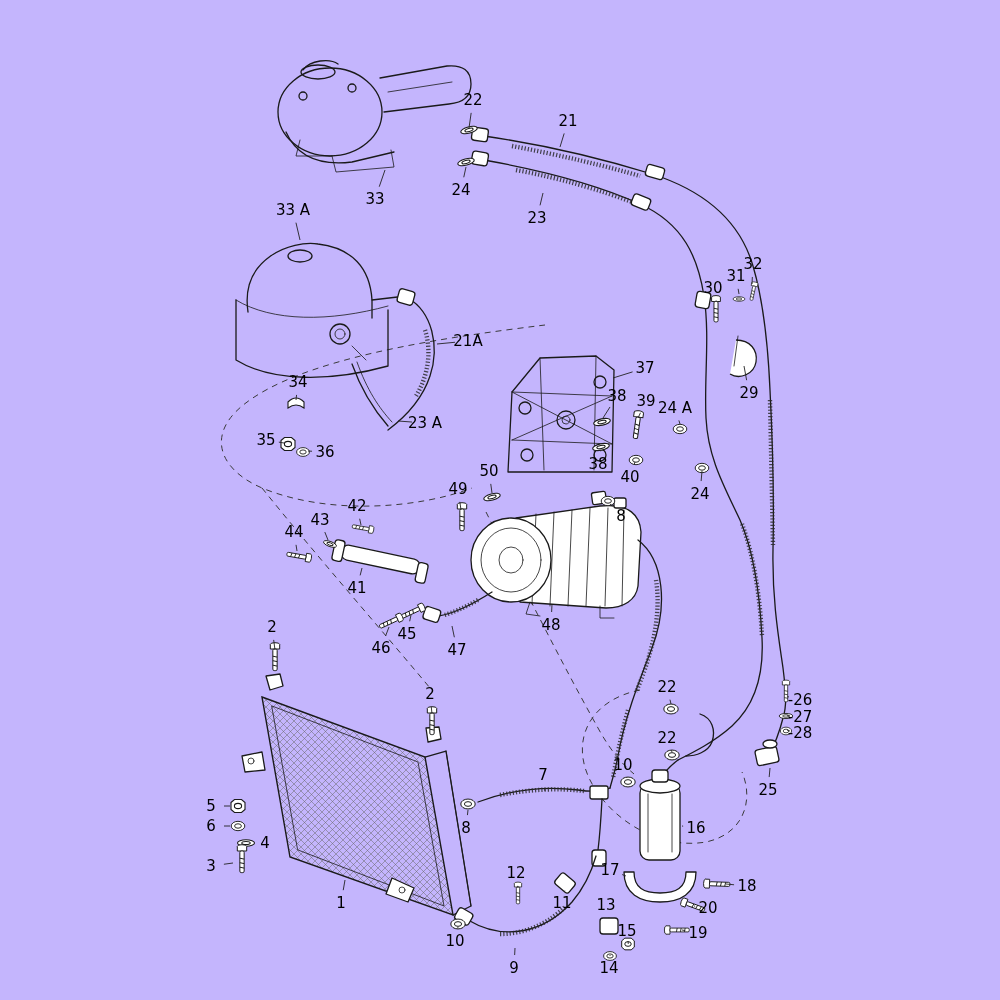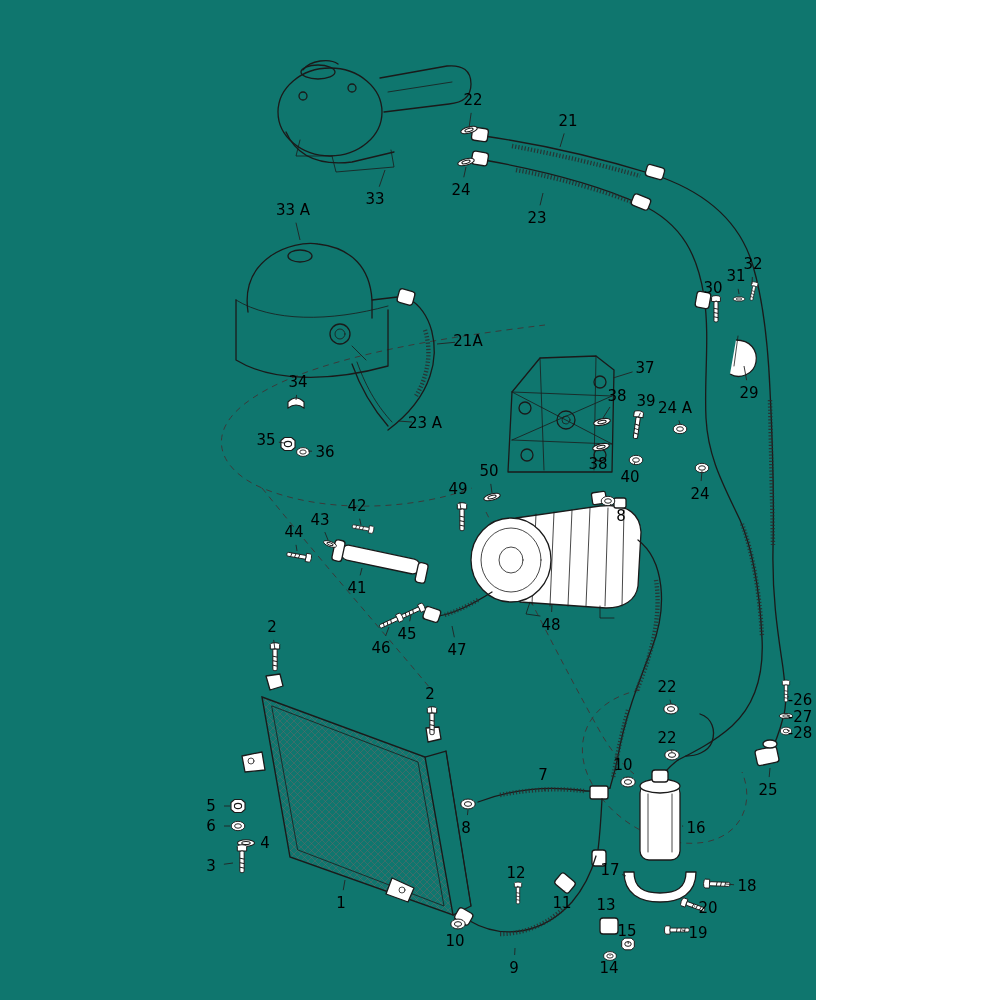--- a/index.html
+++ b/index.html
@@ -1,16 +1,16 @@
 <!DOCTYPE html>
 <html><head>
 <meta charset="utf-8">
 <style>
   html,body{margin:0;padding:0;background:#ffffff;}
-  #stage{position:relative;width:816px;height:1000px;background:#0f766e;overflow:hidden;}
+  #stage{position:relative;width:1000px;height:1000px;background:#c4b5fd;overflow:hidden;}
   svg{position:absolute;left:0;top:0;}
   .ln{stroke:#1a1a1a;fill:none;stroke-width:1.3;stroke-linecap:round;stroke-linejoin:round;}
   .thin{stroke:#1a1a1a;fill:none;stroke-width:0.8;stroke-linecap:round;}
   .fillw{fill:#ffffff;stroke:#1a1a1a;stroke-width:1.3;stroke-linejoin:round;}
   .braid{stroke:#2a2a2a;stroke-width:4.4;fill:none;stroke-dasharray:1.2 2;opacity:.85;}
   .dash{stroke:#3a3a3a;stroke-width:1;fill:none;stroke-dasharray:6 5;}
   .glyph{fill:#ffffff;stroke:#1a1a1a;stroke-width:1.1;}
   .leader{stroke:#222222;stroke-width:0.9;}
   .callout{font:15px "DejaVu Sans","Liberation Sans",sans-serif;fill:#000000;text-anchor:middle;}
 </style>

